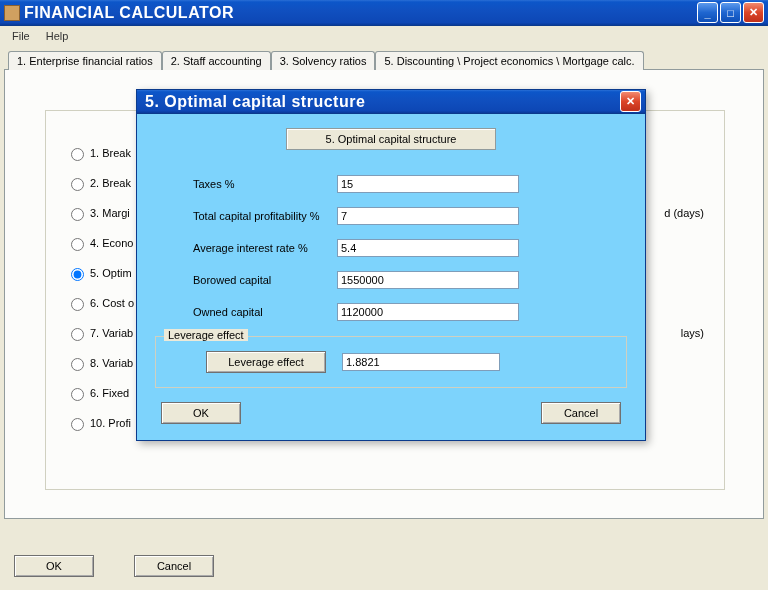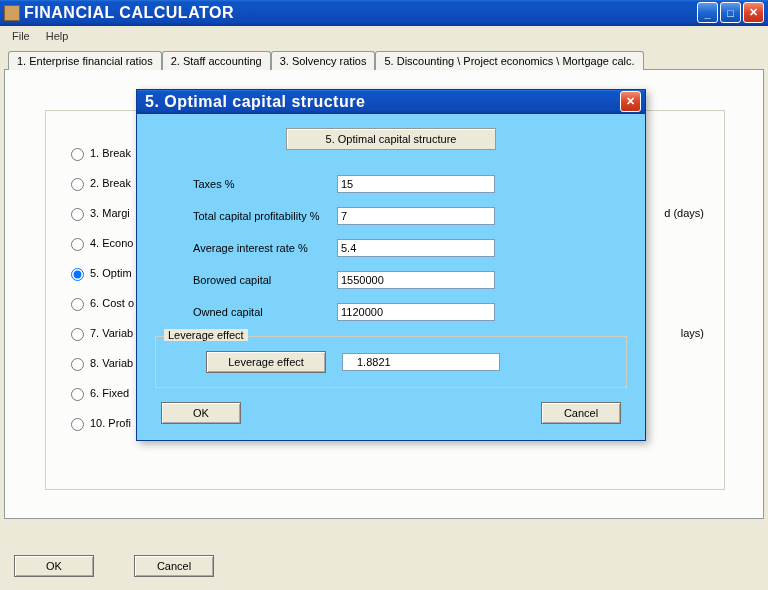--- a/index.html
+++ b/index.html
@@ -140,21 +140,21 @@
     font-size: 11px;
     margin-bottom: 18px;
     box-shadow: 1px 1px 0 #fff inset;
   }
   .formrow {
     display: flex; align-items: center;
     margin: 7px 0;
   }
   .formrow .lbl { width: 182px; font-size: 11px; padding-left: 38px; }
   .formrow input {
-    width: 158px; height: 18px;
+    width: 182px; height: 18px;
     border: 1px solid #7f9db9;
     font-size: 11px;
     padding: 1px 3px;
     background: white;
   }
   .groupbox {
     border: 1px solid #d0d0c0;
     margin: 8px 0 14px 0;
     padding: 14px 14px 14px 14px;
     position: relative;
@@ -164,21 +164,21 @@
     top: -8px; left: 8px;
     background: #ece9d8;
     padding: 0 4px;
     font-size: 11px;
   }
   .groupbox .inner { display: flex; align-items: center; gap: 16px; padding-left: 36px; }
   .groupbox .inner .btn { min-width: 120px; }
   .groupbox .inner input {
     width: 158px; height: 18px;
     border: 1px solid #7f9db9;
-    font-size: 11px; padding: 1px 14px; background: white;
+    font-size: 11px; padding: 1px 3px; background: white;
   }
   .modal-btns {
     display: flex; justify-content: space-between;
     padding: 0 6px;
   }
 </style>
 </head>
 <body>
 
 <div class="titlebar">

